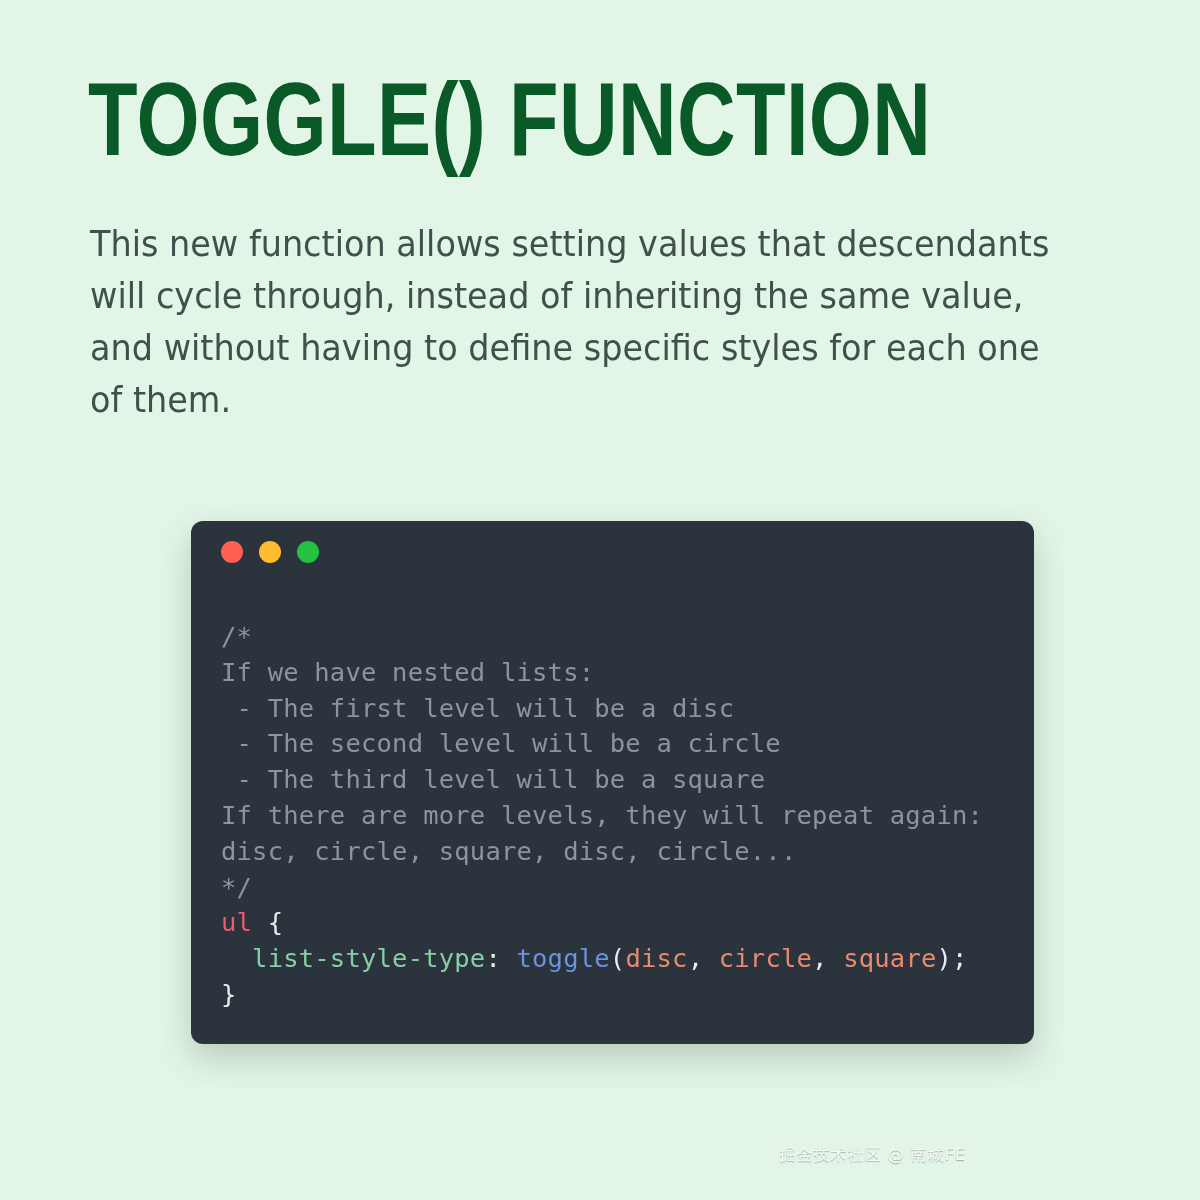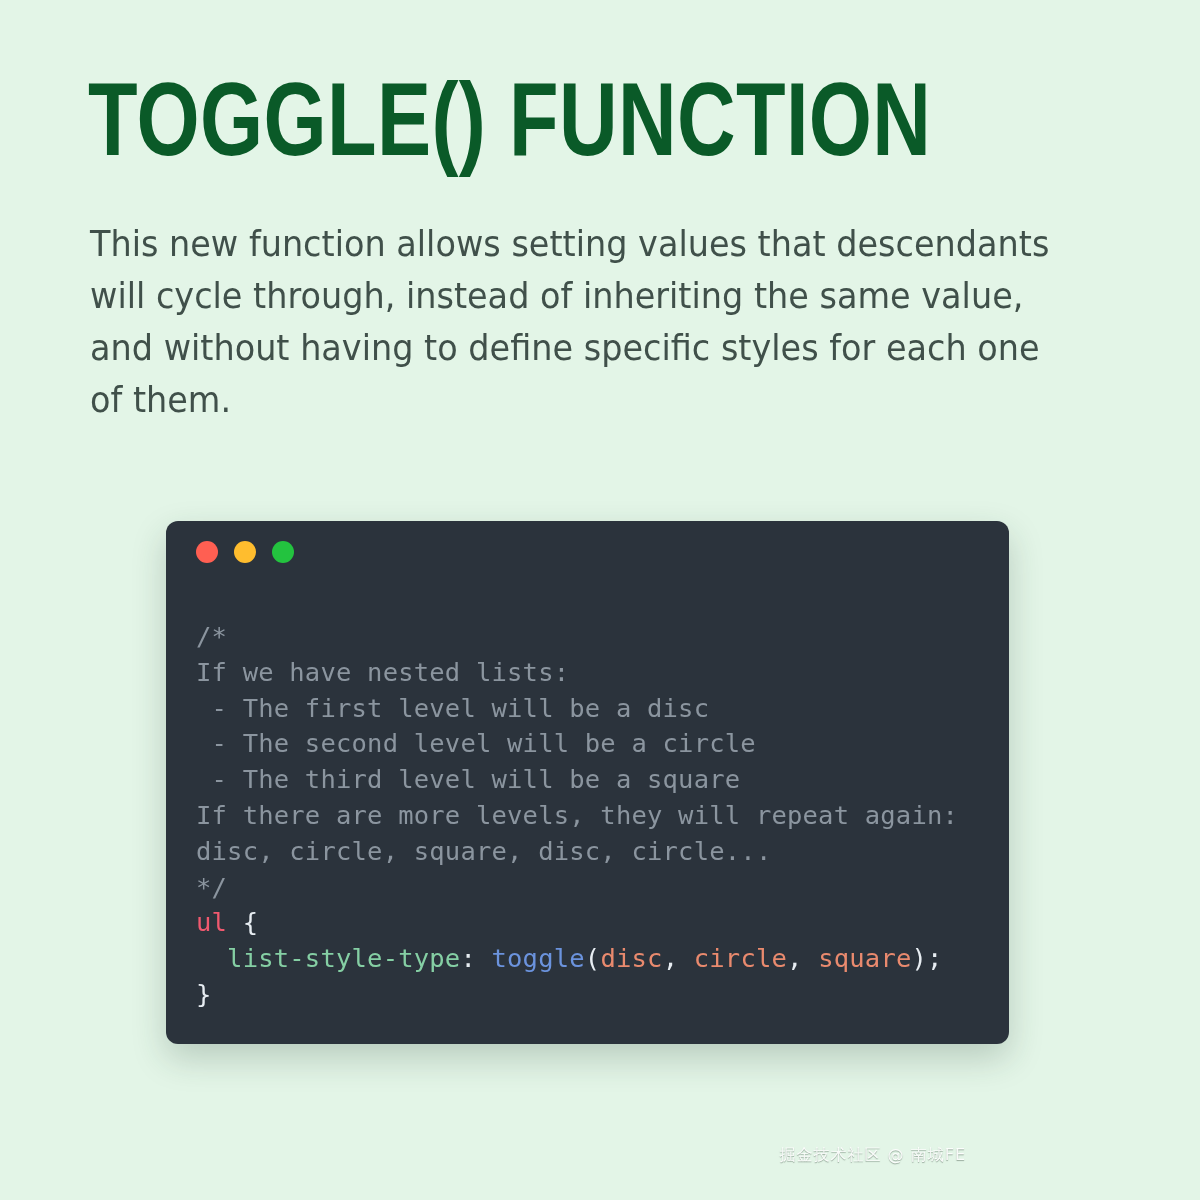--- a/index.html
+++ b/index.html
@@ -53,21 +53,21 @@
     font-size: 36px;
     line-height: 52px;
     color: #40504a;
     transform: scaleX(0.93);
     transform-origin: left top;
   }
 
   
   .code-window {
     position: absolute;
-    left: 166px;
+    left: 191px;
     top: 521px;
     width: 843px;
     height: 523px;
     background: #2b333c;
     border-radius: 12px;
     box-shadow: 0 14px 34px rgba(30, 60, 45, 0.22);
     box-sizing: border-box;
     overflow: hidden;
   }
 

